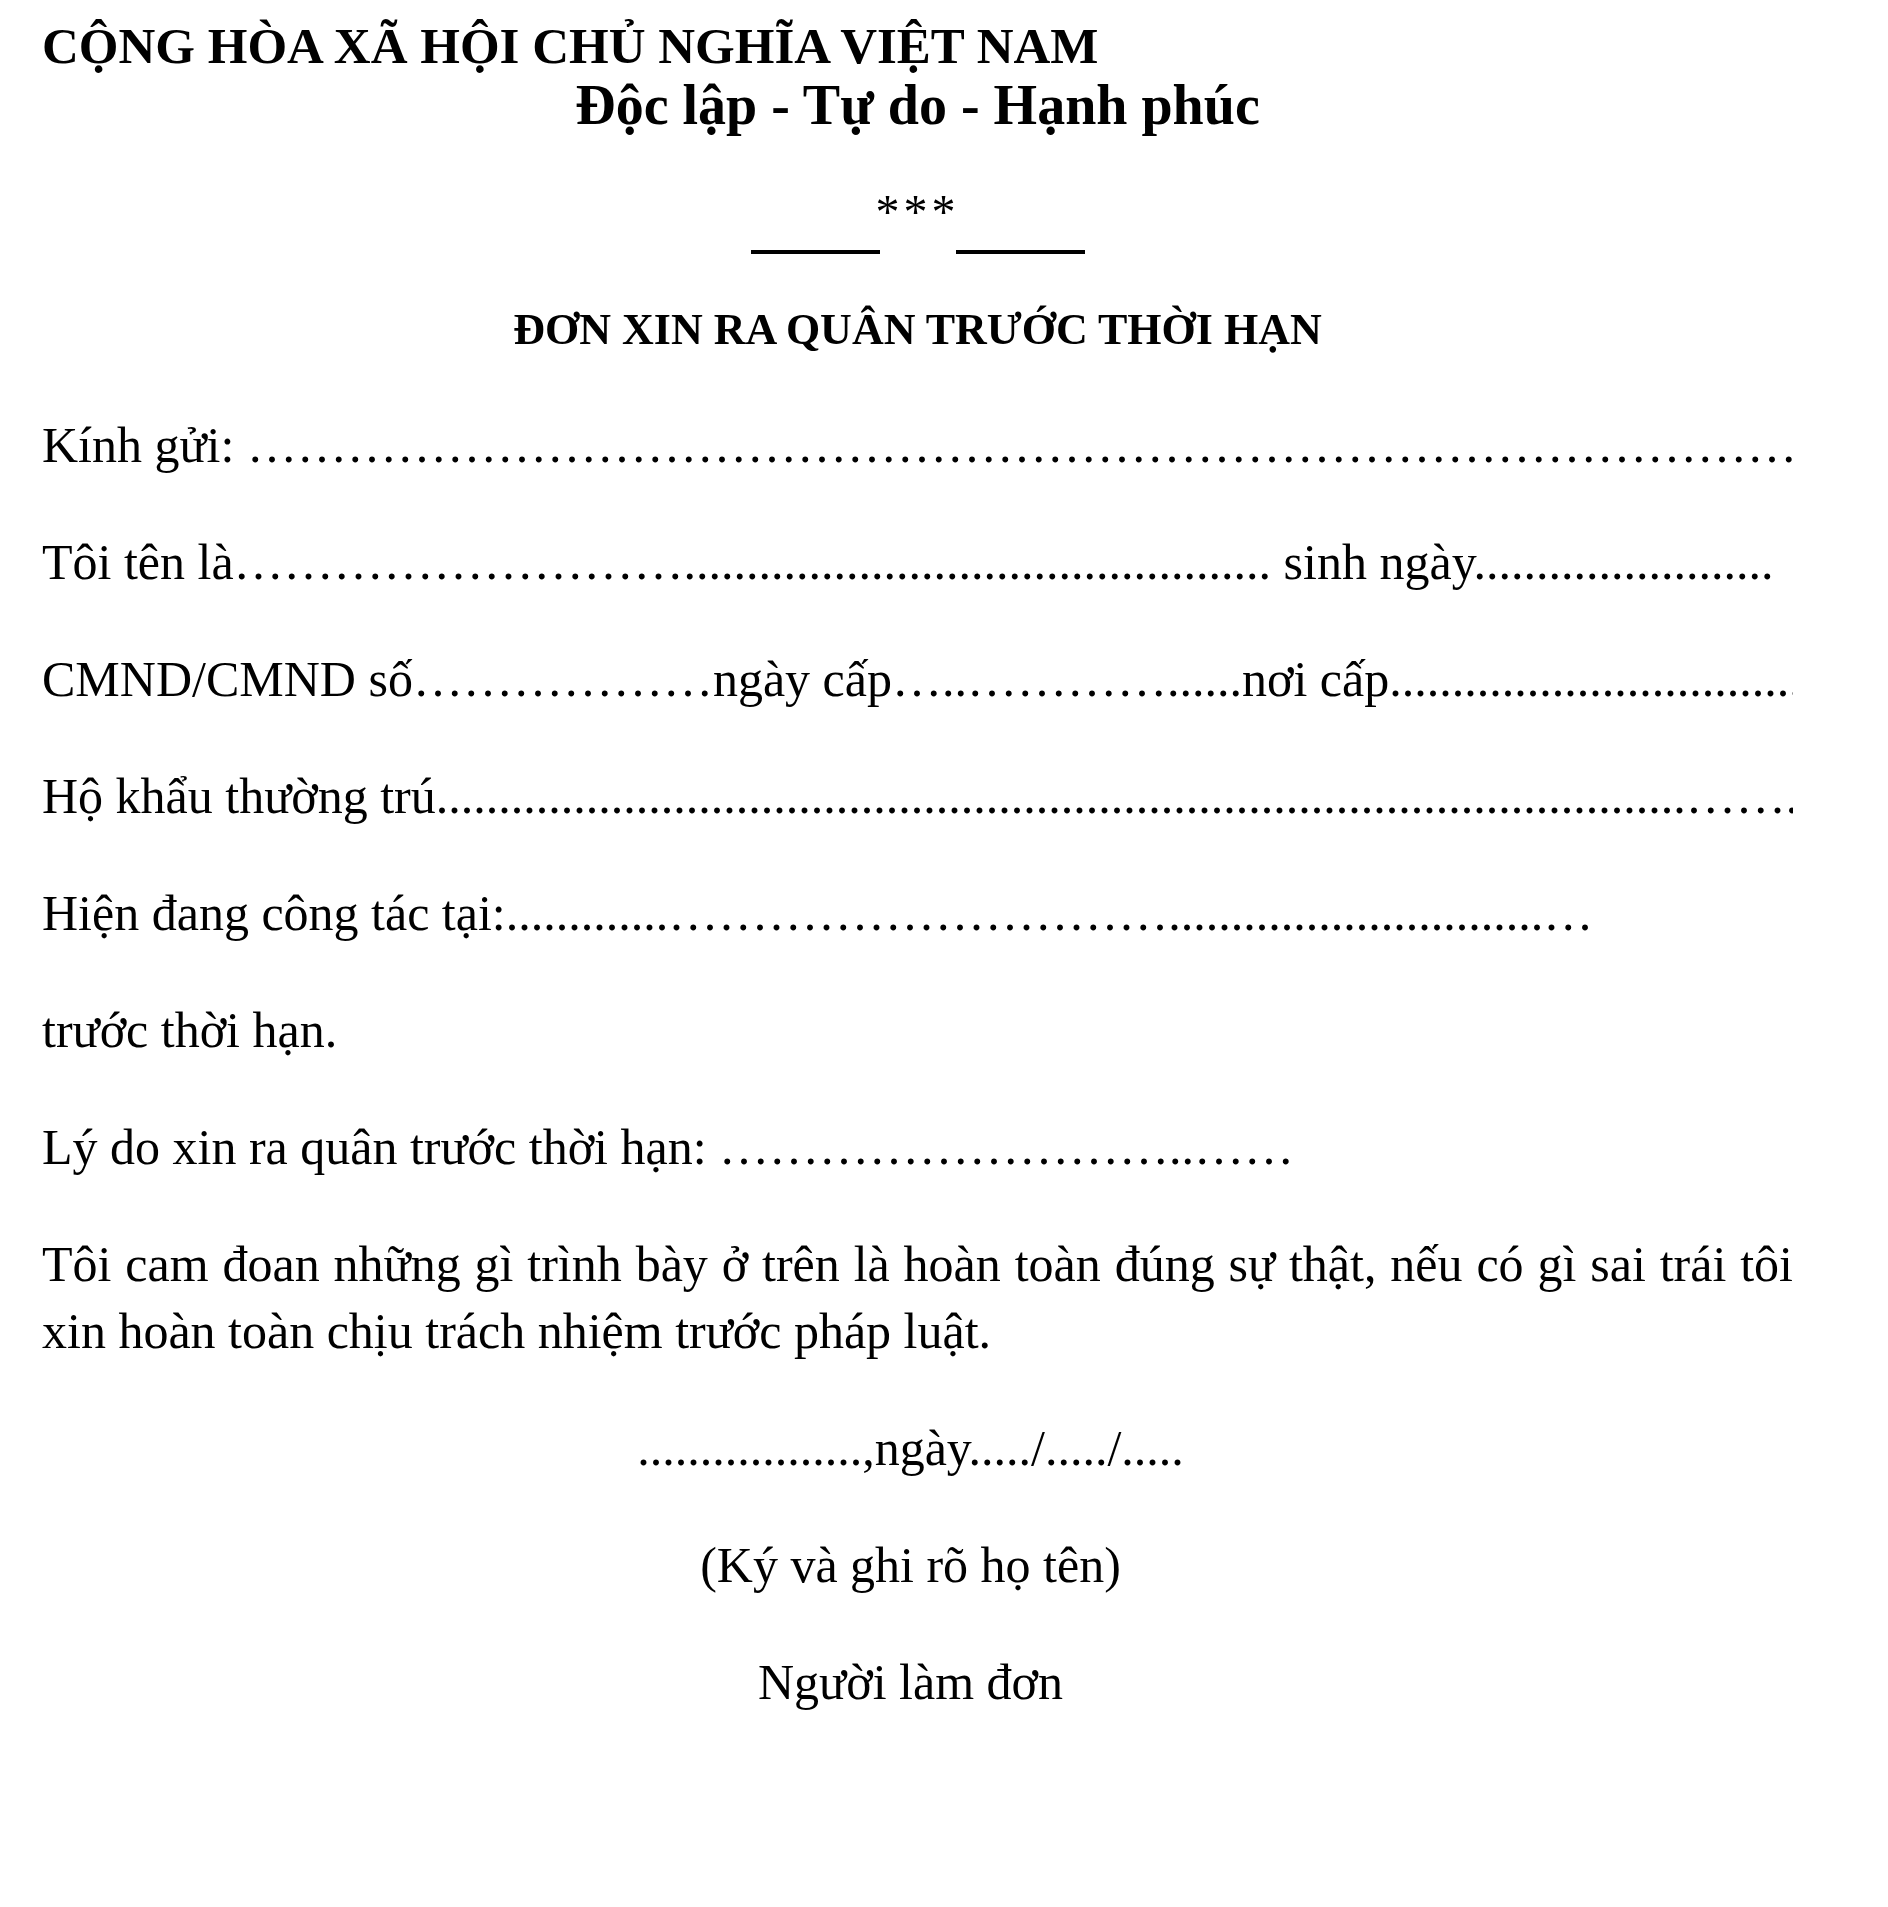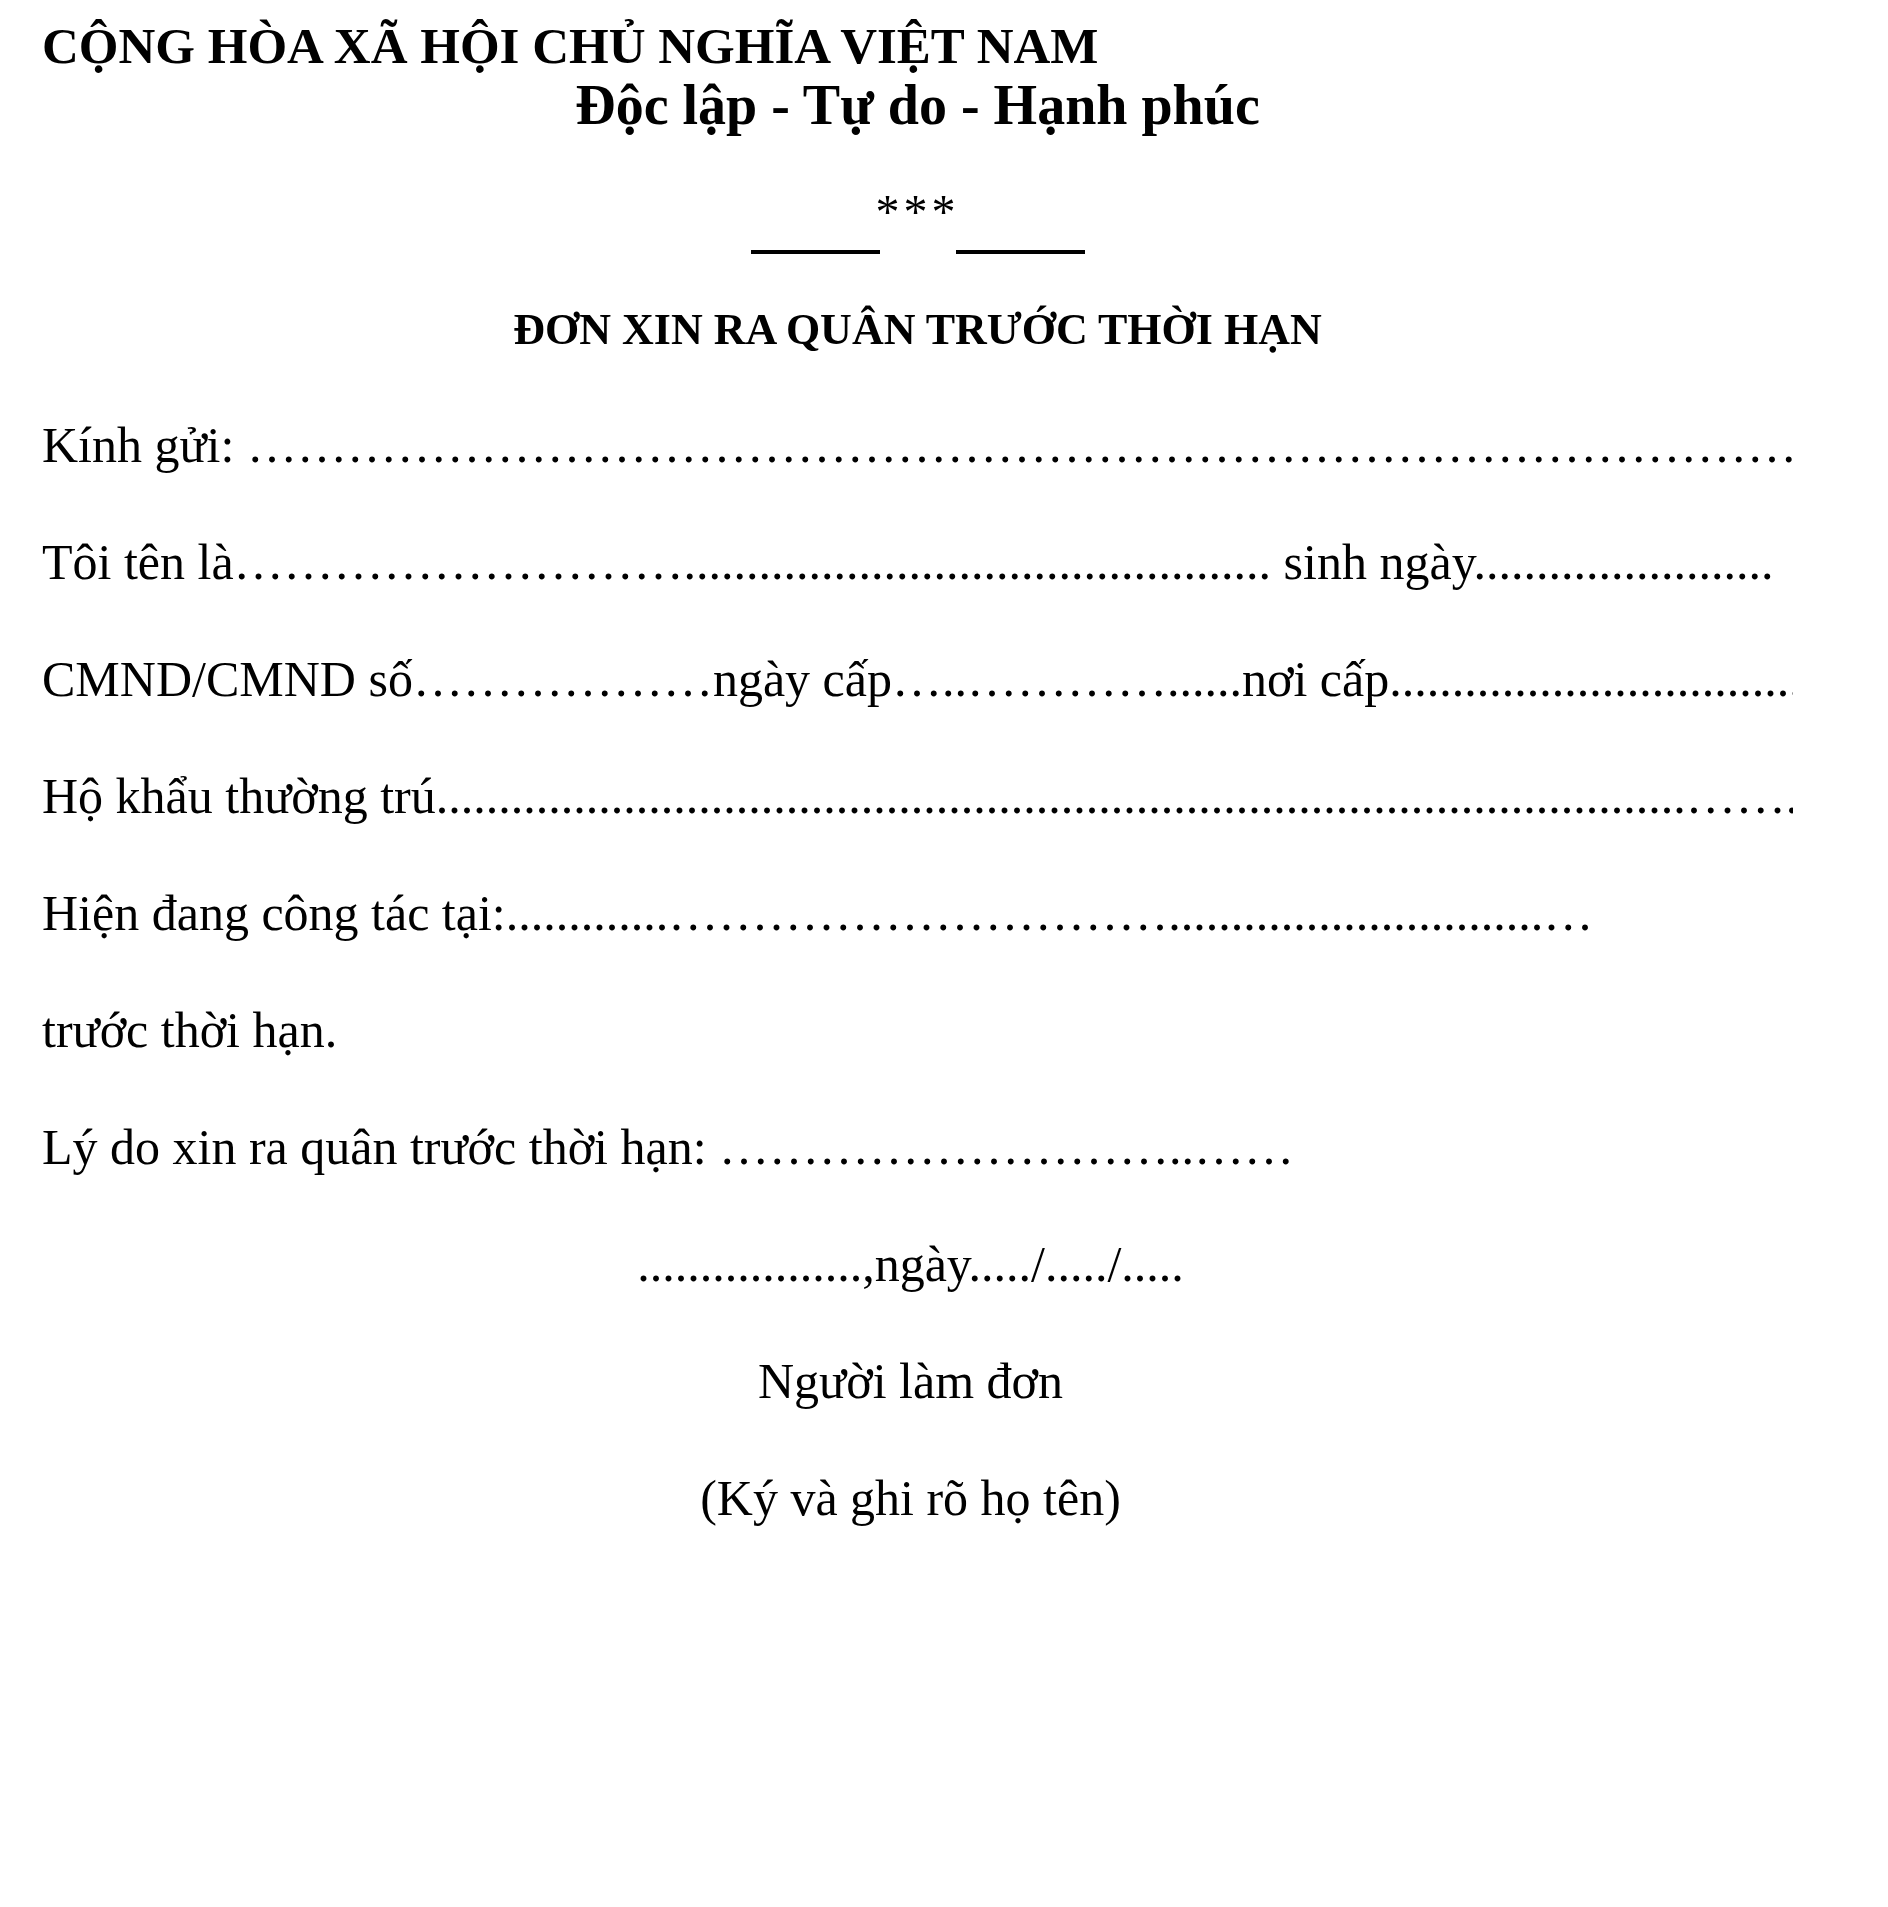--- a/index.html
+++ b/index.html
@@ -106,20 +106,24 @@
   <div class="line"><span>Hộ khẩu thường trú</span><span>....................................................................................................……......</span></div>
 
   <div class="line"><span>Hiện đang công tác tại:</span><span>.............…………………………..............................…</span></div>
 
   <div class="para">
     <div class="pline">trước thời hạn.</div>
   </div>
 
   <div class="line"><span>Lý do xin ra quân trước thời hạn: </span><span>………………………..……</span></div>
 
+  <div class="para">
+    <div class="jline">Tôi cam đoan những gì trình bày ở trên là hoàn toàn đúng sự thật, nếu có gì sai trái tôi</div>
+    <div class="pline">xin hoàn toàn chịu trách nhiệm trước pháp luật.</div>
+  </div>
 
   <div class="line sig">..................,ngày...../...../.....</div>
 
+  <div class="line sig">(Ký và ghi rõ họ tên)</div>
+
   <div class="line sig">Người làm đơn</div>
-
-  <div class="line sig">(Ký và ghi rõ họ tên)</div>
 
 </div>
 
 </body></html>

